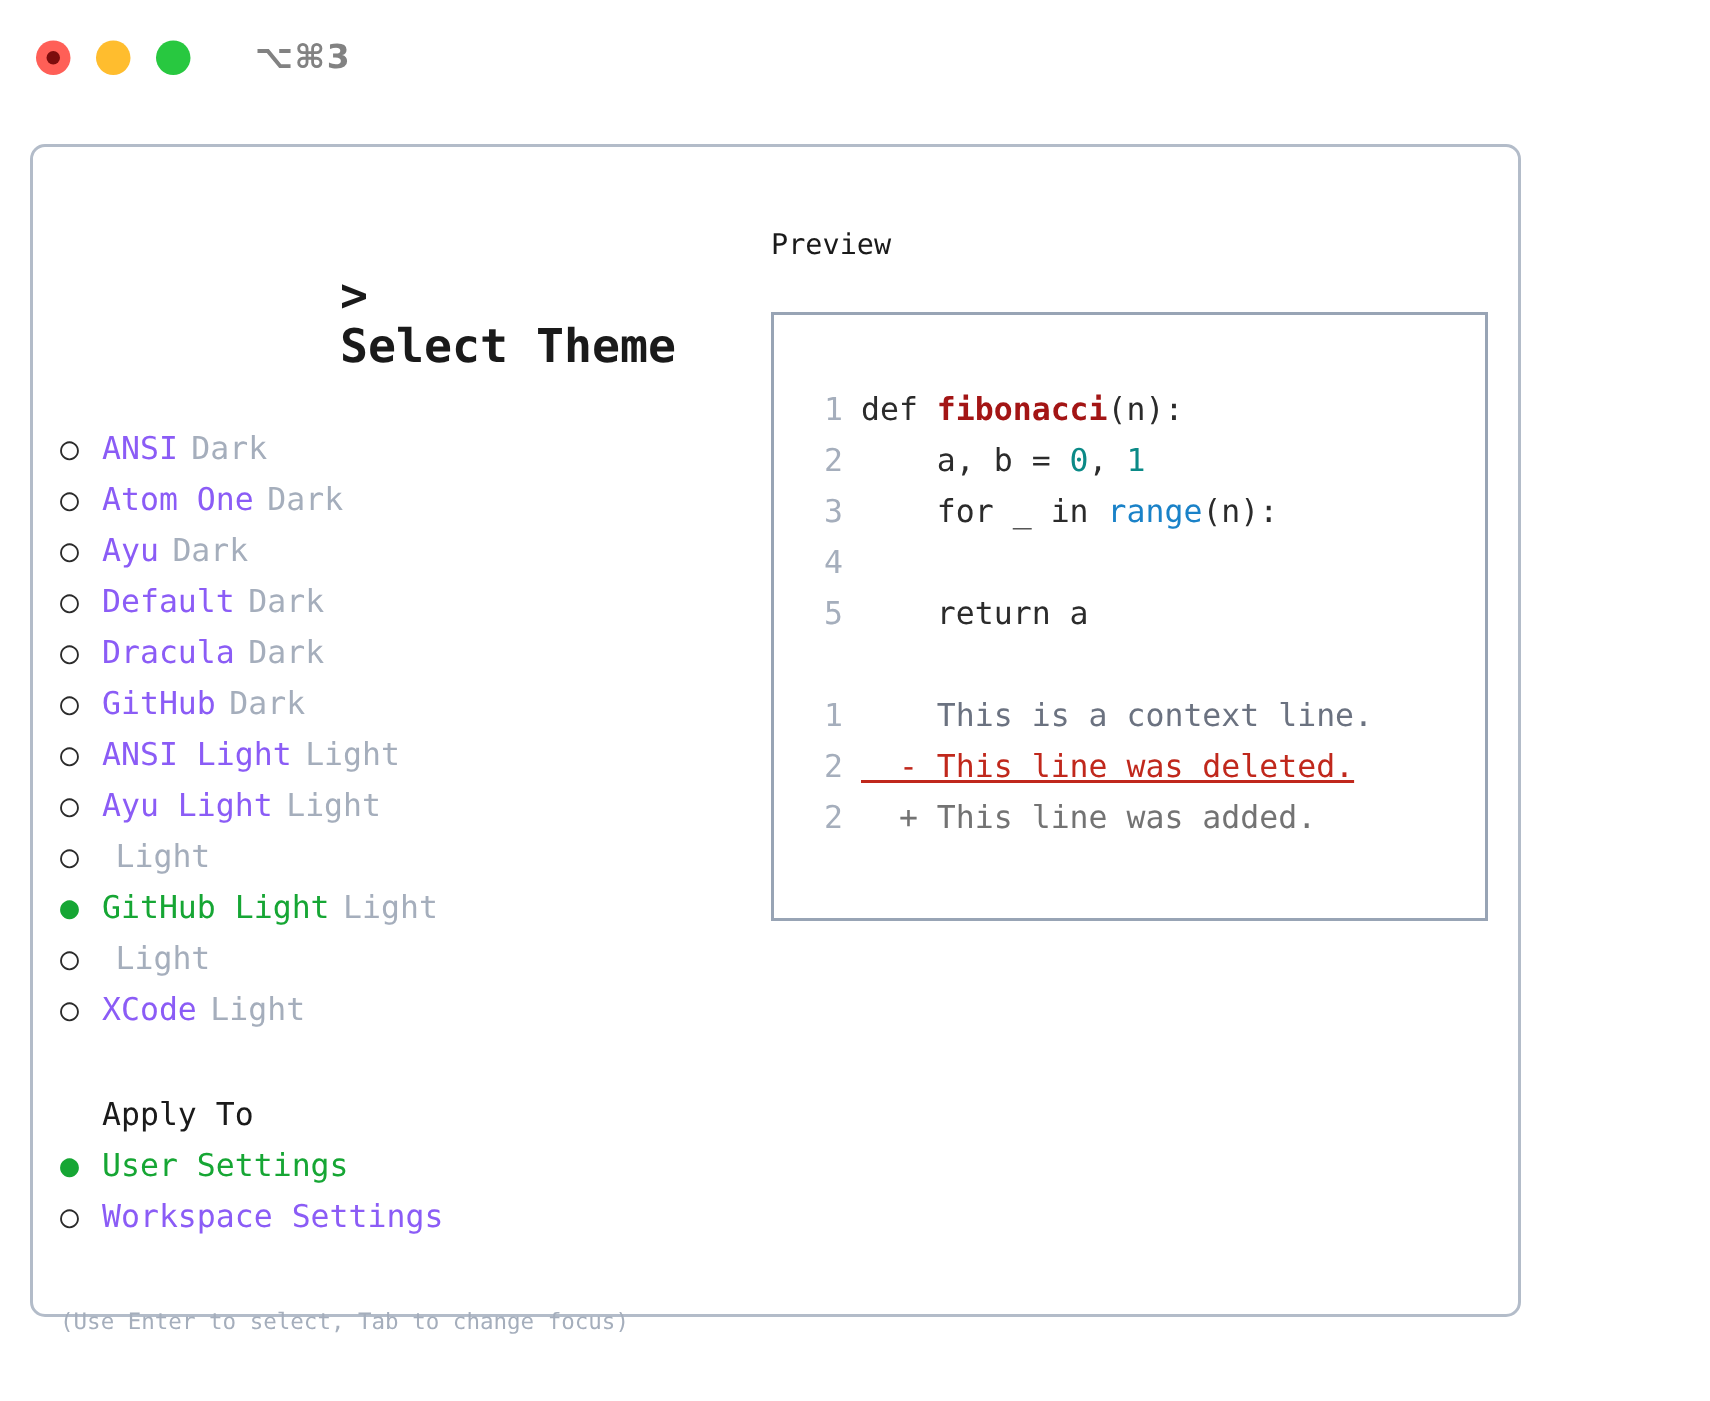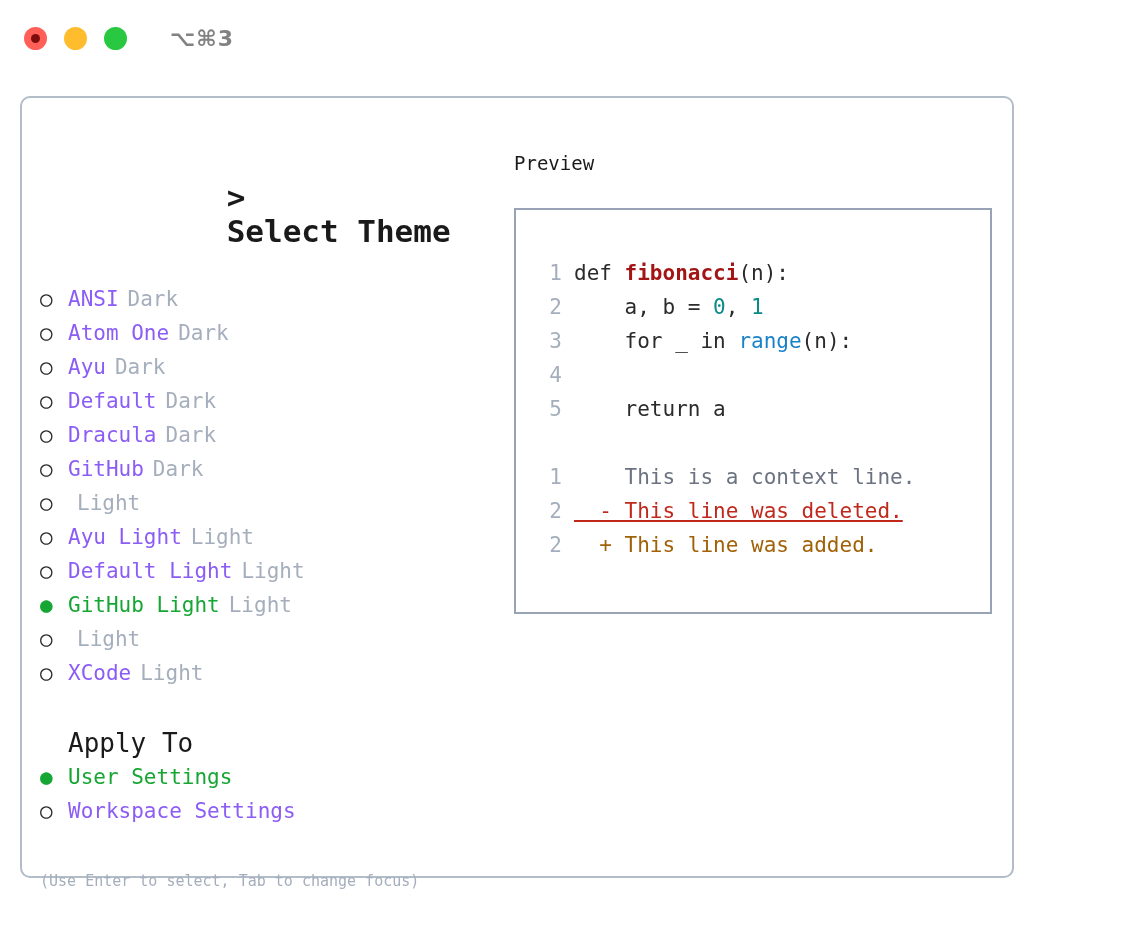--- a/index.html
+++ b/index.html
@@ -96,21 +96,21 @@
   .opt-row.selected .opt-label { color: #16a634; }
   .opt-tag {
     color: #a5aebc;
     margin-left: 9px;
   }
 
   .subsection {
     margin-top: 36px;
   }
   .sub-title {
-    font-size: 26px;
+    font-size: 21px;
     color: #1a1a1a;
     line-height: 34px;
     padding-left: 28px;
     white-space: pre;
   }
 
   .hint {
     margin-top: 36px;
     font-size: 15px;
     line-height: 34px;
@@ -152,21 +152,21 @@
     margin-right: 12px;
   }
   .code-text { color: #2b2b2b; }
   .blank-line { height: 34px; }
 
   .tok-func  { color: #a31515; font-weight: 700; }
   .tok-num   { color: #0b8a87; }
   .tok-call  { color: #1a82c8; }
   .tok-ctx   { color: #6b7280; }
   .tok-del   { color: #c0281c; text-decoration: underline; }
-  .tok-add   { color: #a16207; text-align: center; }
+  .tok-add   { color: #737373; text-align: center; }
 </style>
 </head>
 <body>
 
 <div class="window">
 
   <div class="titlebar">
     <div class="lights">
       <span class="light light-red">
         <span class="rec-dot"></span>
@@ -187,23 +187,23 @@
           <span>Select Theme</span>
         </div>
 
         <div id="theme-list">
             <div class="opt-row"><span class="marker">○</span><span class="opt-label">ANSI</span><span class="opt-tag">Dark</span></div>
             <div class="opt-row"><span class="marker">○</span><span class="opt-label">Atom One</span><span class="opt-tag">Dark</span></div>
             <div class="opt-row"><span class="marker">○</span><span class="opt-label">Ayu</span><span class="opt-tag">Dark</span></div>
             <div class="opt-row"><span class="marker">○</span><span class="opt-label">Default</span><span class="opt-tag">Dark</span></div>
             <div class="opt-row"><span class="marker">○</span><span class="opt-label">Dracula</span><span class="opt-tag">Dark</span></div>
             <div class="opt-row"><span class="marker">○</span><span class="opt-label">GitHub</span><span class="opt-tag">Dark</span></div>
+            <div class="opt-row"><span class="marker">○</span><span class="opt-label">ANSI Light</span><span class="opt-tag">Light</span></div>
+            <div class="opt-row"><span class="marker">○</span><span class="opt-label">Ayu Light</span><span class="opt-tag">Light</span></div>
             <div class="opt-row"><span class="marker">○</span><span class="opt-tag">Light</span></div>
-            <div class="opt-row"><span class="marker">○</span><span class="opt-label">Ayu Light</span><span class="opt-tag">Light</span></div>
-            <div class="opt-row"><span class="marker">○</span><span class="opt-label">Default Light</span><span class="opt-tag">Light</span></div>
             <div class="opt-row selected"><span class="marker sel">●</span><span class="opt-label">GitHub Light</span><span class="opt-tag">Light</span></div>
             <div class="opt-row"><span class="marker">○</span><span class="opt-tag">Light</span></div>
             <div class="opt-row"><span class="marker">○</span><span class="opt-label">XCode</span><span class="opt-tag">Light</span></div>
           </div>
 
         <div class="subsection">
           <div class="sub-title">Apply To</div>
           <div id="apply-list">
               <div class="opt-row selected"><span class="marker sel">●</span><span class="opt-label">User Settings</span></div>
               <div class="opt-row"><span class="marker">○</span><span class="opt-label">Workspace Settings</span></div>

